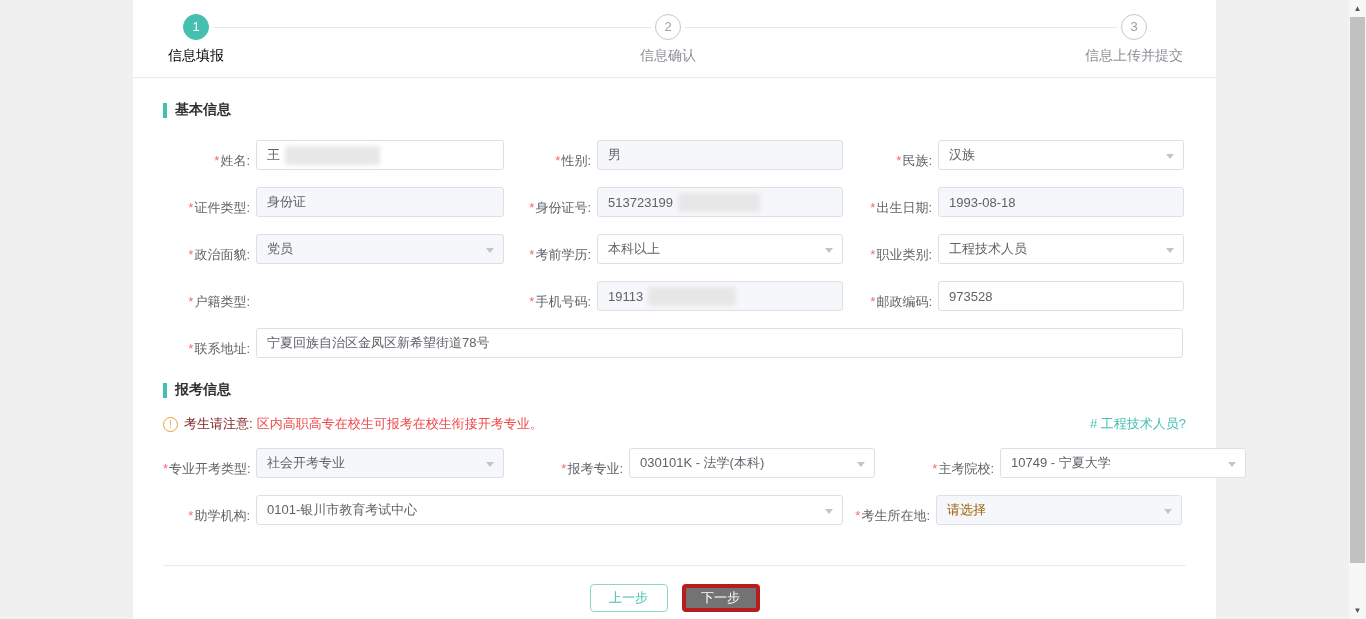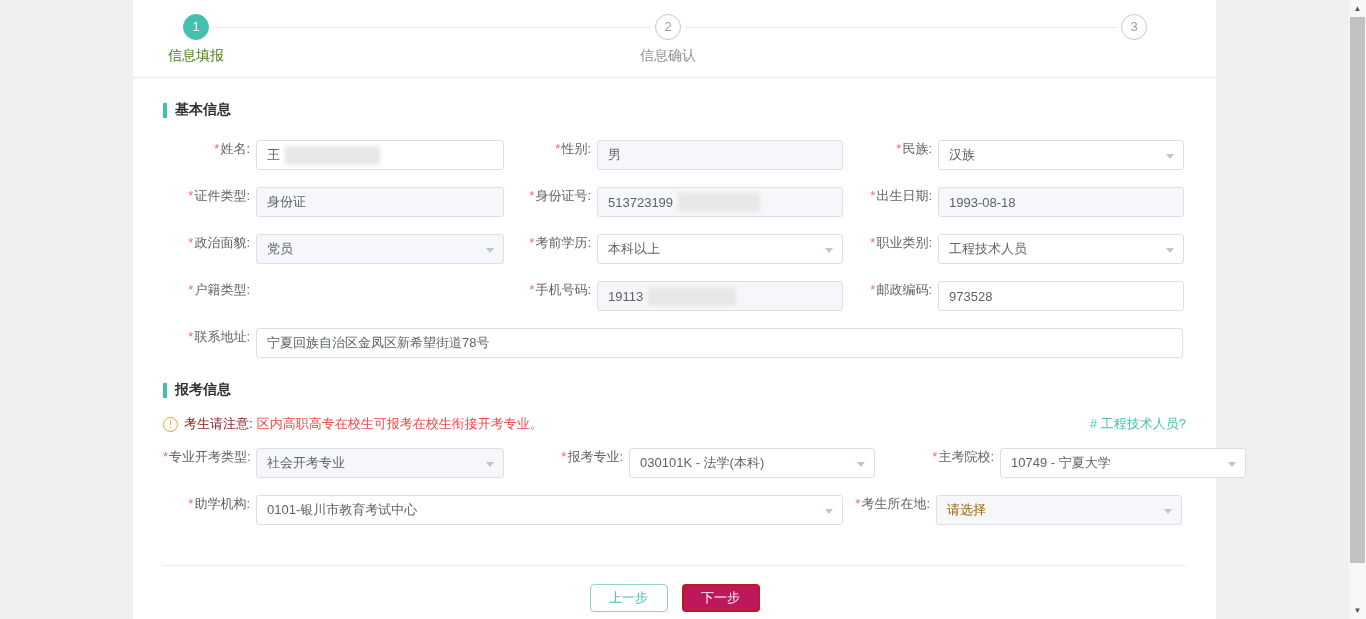--- a/index.html
+++ b/index.html
@@ -9,30 +9,30 @@
   .card { position:absolute; left:133px; top:0; width:1083px; height:619px; background:#fff; }
 
   
   .stepper { position:relative; height:78px; border-bottom:1px solid #ebebeb; }
   .step { position:absolute; top:14px; width:220px; text-align:center; }
   .step-circle { width:26px; height:26px; margin:0 auto; border-radius:50%;
                  line-height:24px; font-size:13px; }
   .step.active .step-circle { background:#45c0b0; border:1px solid #45c0b0; color:#fff; }
   .step.pending .step-circle { background:#fff; border:1px solid #c8c8c8; color:#9aa0a6; }
   .step-label { margin-top:7px; font-size:14px; }
-  .step.active .step-label { color:#4d7c0f; }
+  .step.active .step-label { color:#000000; }
   .step.pending .step-label { color:#8c9095; }
   .connector { position:absolute; top:27px; height:1px; background:#e8e8e8; }
 
   
   .form-area { padding:0 30px; }
   .section-title { display:flex; align-items:center; font-size:14px; font-weight:bold; color:#303133; }
   .section-title .bar { width:4px; height:15px; background:#45c0b0; margin-right:8px; }
   .row { display:flex; margin-top:17px; }
-  .fg { display:flex; align-items:flex-start; width:341px; }
+  .fg { display:flex; align-items:flex-end; width:341px; }
   .lab { width:93px; text-align:right; padding-right:6px; font-size:13px; color:#606266; white-space:nowrap; }
   .req { color:#f56c6c; margin-right:1px; }
   .ctrl { position:relative; display:flex; align-items:center; width:246px; height:30px;
           border:1px solid #dcdfe6; border-radius:3px; background:#fff; padding:0 24px 0 10px;
           font-size:13px; color:#5f6368; overflow:hidden; }
   .c1 .ctrl { width:248px; }
   .ctrl.plain { padding-right:10px; }
   .ctrl.disabled { background:#f5f7fa; }
   .ctrl.grayed { background:#f5f7fa; }
   .ctrl .ph { color:#a16207; }
@@ -51,21 +51,21 @@
   .notice-prefix { color:#7f1d1d; margin-right:4px; }
   .notice-text { color:#f04848; }
   .open-link { font-size:13px; color:#45c0b0; text-decoration:none; cursor:pointer; }
 
   
   .footer-sep { border-top:1px solid #ebebeb; margin-top:40px; }
   .footer { display:flex; justify-content:center; gap:14px; padding-top:18px; }
   .btn { width:78px; height:28px; border-radius:4px; font-size:13px; cursor:pointer;
          font-family:inherit; }
   .btn.prev { background:#fff; border:1px solid #8ed5c9; color:#45c0b0; }
-  .btn.next { background:#be185d; border:2px solid #b91c1c; color:#fff; }
+  .btn.next { background:#737373; border:4px solid #b91c1c; color:#fff; }
 
   
   .scrollbar { position:absolute; right:0; top:0; width:17px; height:619px; background:#f7f7f7; }
   .scroll-btn { position:absolute; left:0; width:17px; height:17px; font-size:8px; color:#555;
                 text-align:center; line-height:17px; }
   .scroll-btn.up { top:0; }
   .scroll-btn.down { bottom:0; }
   .scroll-thumb { position:absolute; left:1px; top:17px; width:15px; height:546px; background:#c1c1c1; }
 </style>
 </head>
@@ -80,20 +80,21 @@
       <div class="step active" style="left:-47px;">
         <div class="step-circle"><span>1</span></div>
         <div class="step-label">信息填报</div>
       </div>
       <div class="step pending" style="left:425px;">
         <div class="step-circle"><span>2</span></div>
         <div class="step-label">信息确认</div>
       </div>
       <div class="step pending" style="left:891px;">
         <div class="step-circle"><span>3</span></div>
+        <div class="step-label">信息上传并提交</div>
       </div>
     </div>
 
     <div class="form-area">
 
       <div class="section-title" style="margin-top:23px;">
         <span class="bar"></span>
         <span>基本信息</span>
       </div>
 

